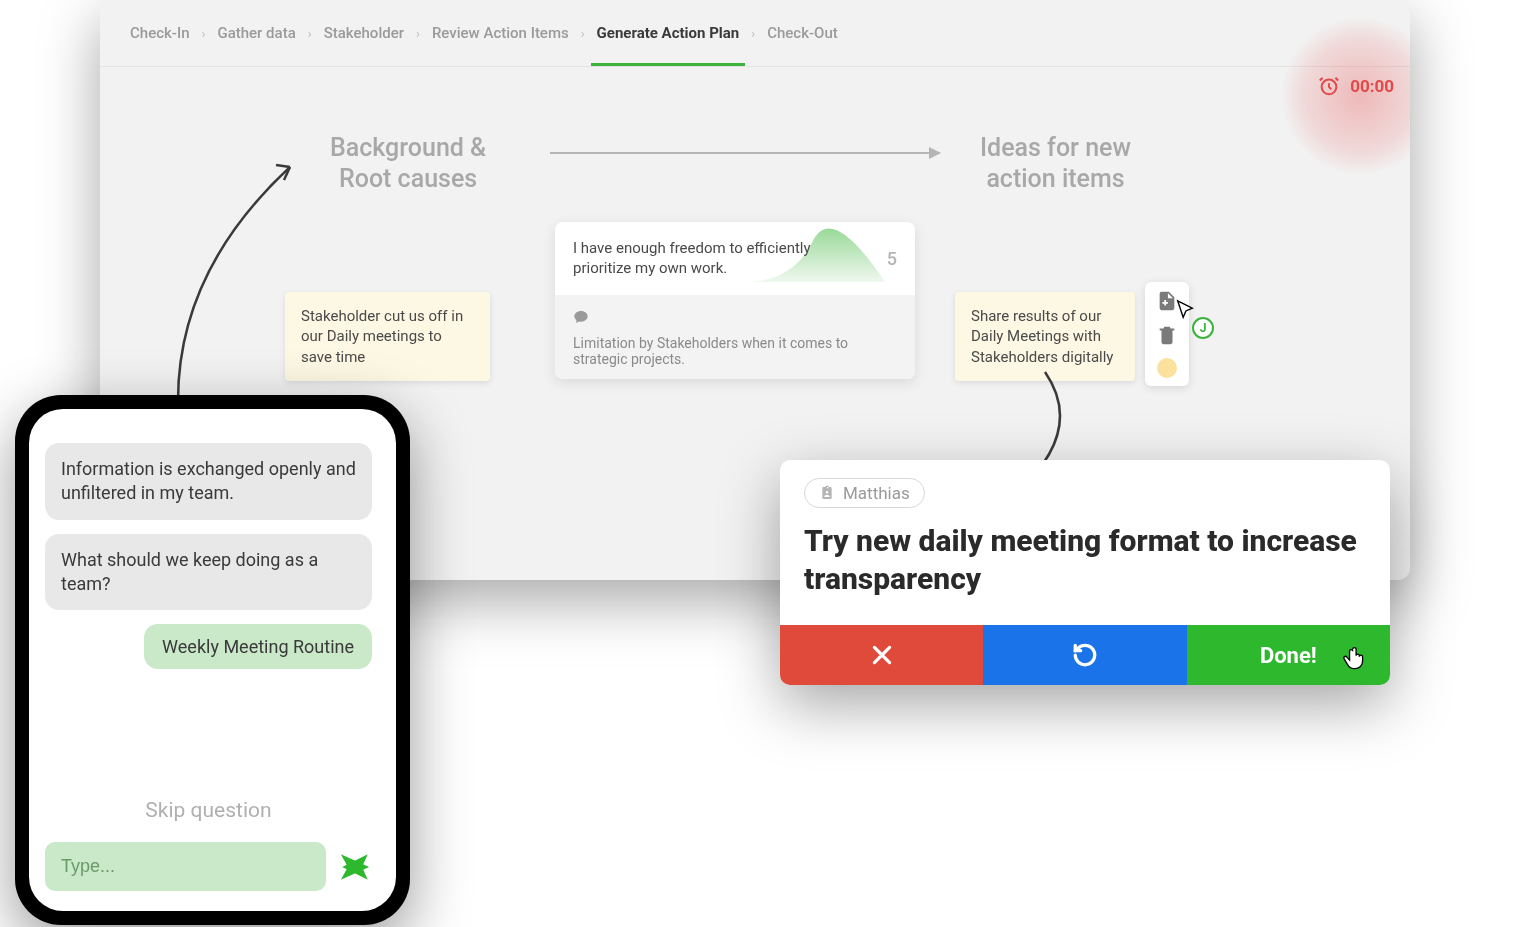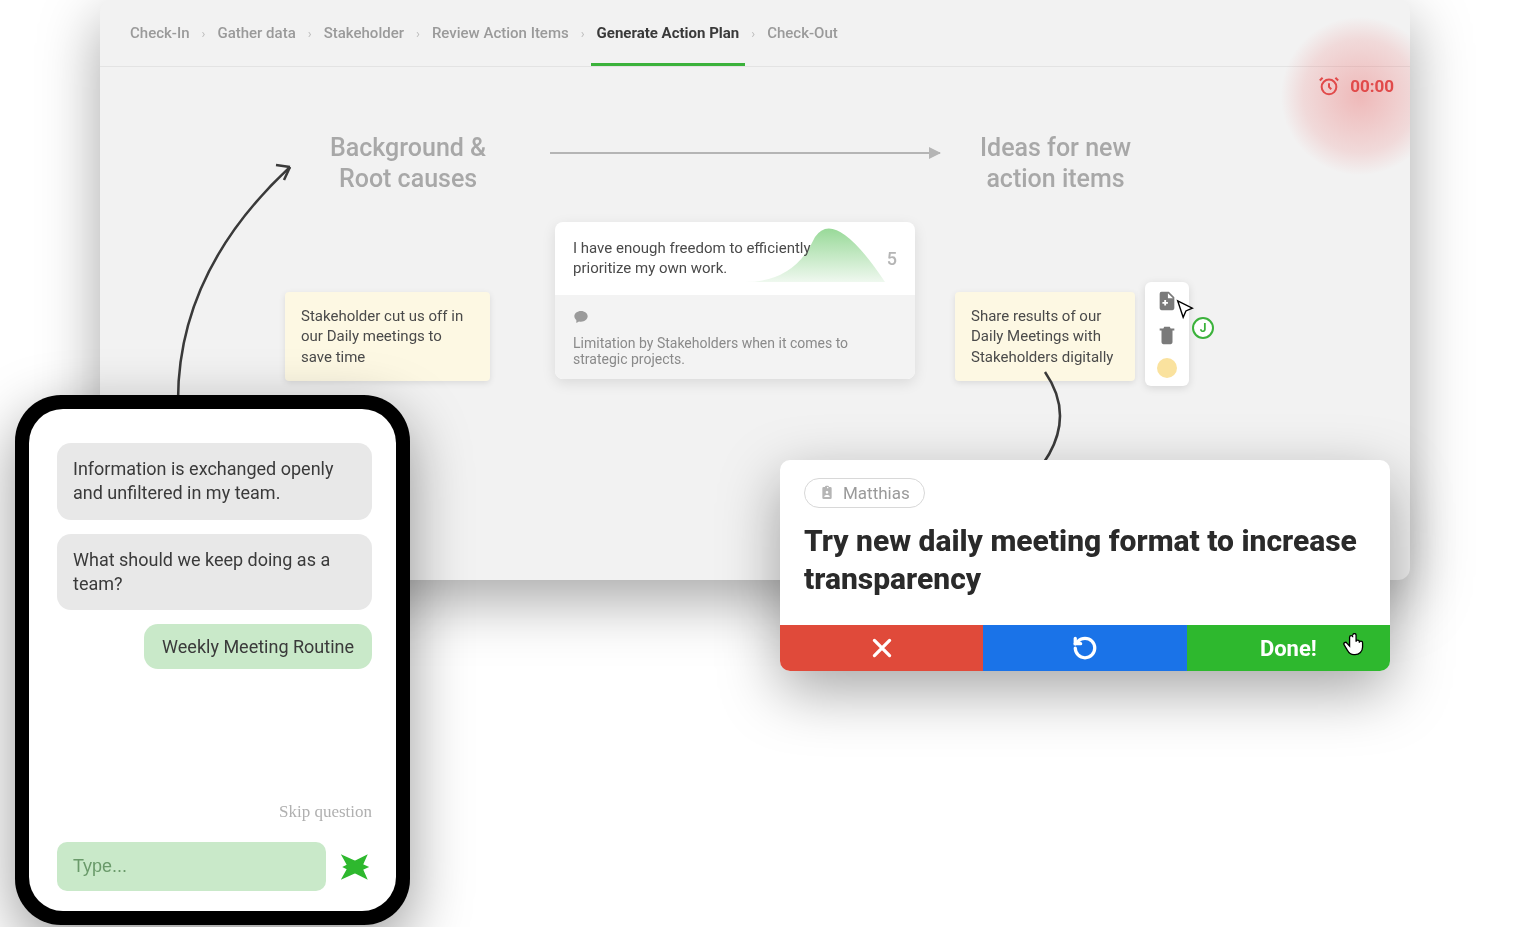--- a/index.html
+++ b/index.html
@@ -308,21 +308,21 @@
     background: #000;
     border-radius: 46px;
     padding: 14px;
     box-shadow: 0 20px 60px rgba(0,0,0,0.4);
   }
   .phone-inner {
     background: #fff;
     width: 100%;
     height: 100%;
     border-radius: 34px;
-    padding: 34px 24px 20px 28px;
+    padding: 34px 24px 20px 16px;
     display: flex;
     flex-direction: column;
     gap: 14px;
     overflow: hidden;
   }
   .bubble-gray {
     background: #e8e8e8;
     border-radius: 14px;
     padding: 14px 16px;
     font-size: 18px;
@@ -350,27 +350,26 @@
     color: #3a3a3a;
     align-self: flex-end;
   }
   .green-dot {
     width: 10px;
     height: 10px;
     background: #3bb23b;
     border-radius: 50%;
   }
   .skip-link {
-    text-align: right;
+    text-align: center;
     color: #b0b0b0;
-    font-size: 17px;
+    font-size: 21px;
     margin-top: auto;
     padding-bottom: 6px;
     cursor: pointer;
-    font-family: Liberation Serif, serif;
   }
   .phone-input-row {
     display: flex;
     align-items: center;
     gap: 12px;
   }
   .phone-input {
     flex: 1;
     background: #c9e9c9;
     border: none;
@@ -419,21 +418,21 @@
   }
   .dialog-title {
     padding: 6px 24px 28px 24px;
     font-size: 30px;
     font-weight: 800;
     color: #2a2a2a;
     line-height: 1.25;
   }
   .dialog-btns {
     display: flex;
-    height: 46px;
+    height: 60px;
   }
   .dlg-btn {
     flex: 1;
     display: flex;
     align-items: center;
     justify-content: center;
     color: #fff;
     font-size: 22px;
     font-weight: 700;
     cursor: pointer;

